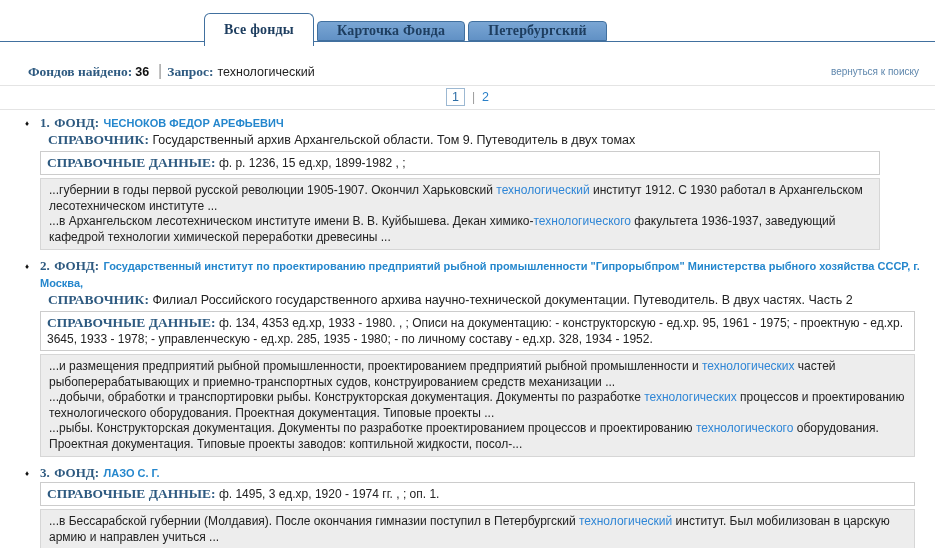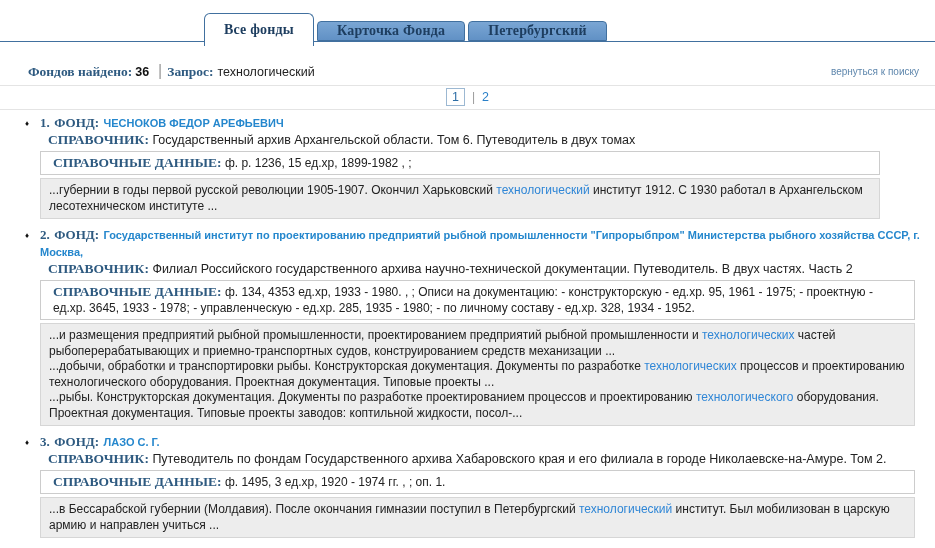--- a/index.html
+++ b/index.html
@@ -50,21 +50,21 @@
   
   .results{padding-top:4px;}
   .result{margin-bottom:7px;}
   .rhead{position:relative;padding-left:40px;line-height:16px;margin-bottom:1px;}
   .bullet{position:absolute;left:25px;top:2px;font-size:8px;color:#111;}
   .rnum,.rlabel{font-family:"Liberation Serif",serif;font-weight:bold;font-size:13px;color:#2e5a80;}
   .fund-link{font-weight:bold;font-size:11px;color:#2587cd;cursor:pointer;text-decoration:none;}
   .guide-line{padding-left:48px;font-size:12.5px;color:#222;line-height:16px;margin-bottom:3px;}
   .box{
     box-sizing:border-box;margin:0 20px 3px 40px;border:1px solid #cccccc;
-    padding:3px 12px;font-size:12px;color:#222;line-height:16px;background:#fff;
+    padding:3px 6px;font-size:12px;color:#222;line-height:16px;background:#fff;
   }
   .box.snippet{background:#ededed;border-color:#d6d6d6;padding:4px 8px 4px 8px;margin-bottom:0;}
   .results .result:first-child .box{margin-right:55px;}
   .snippet-para{line-height:15.5px;}
   .hl{color:#2f86d6;}
 </style>
 </head>
 <body>
 
 <div class="tabstrip">
@@ -90,28 +90,29 @@
 
   <div class="result">
     <div class="rhead">
       <span class="bullet">♦</span>
       <span class="rnum">1.</span>
       <span class="rlabel">ФОНД:</span>
       <a class="fund-link">ЧЕСНОКОВ ФЕДОР АРЕФЬЕВИЧ</a>
     </div>
     <div class="guide-line">
       <span class="lbl-serif">СПРАВОЧНИК:</span>
-      <span>Государственный архив Архангельской области. Том 6. Путеводитель в двух томах</span>
+      <span>Государственный архив Архангельской области. Том 9. Путеводитель в двух томах</span>
     </div>
     <div class="box">
       <span class="lbl-serif">СПРАВОЧНЫЕ ДАННЫЕ:</span>
       <span>ф. р. 1236, 15 ед.хр, 1899-1982 , ;</span>
     </div>
     <div class="box snippet">
         <div class="snippet-para"><span>...губернии в годы первой русской революции 1905-1907. Окончил Харьковский </span><span class="hl">технологический</span><span> институт 1912. С 1930 работал в Архангельском лесотехническом институте ...</span></div>
+        <div class="snippet-para"><span>...в Архангельском лесотехническом институте имени В. В. Куйбышева. Декан химико-</span><span class="hl">технологического</span><span> факультета 1936-1937, заведующий кафедрой технологии химической переработки древесины ...</span></div>
       </div>
   </div>
 
   <div class="result">
     <div class="rhead">
       <span class="bullet">♦</span>
       <span class="rnum">2.</span>
       <span class="rlabel">ФОНД:</span>
       <a class="fund-link">Государственный институт по проектированию предприятий рыбной промышленности "Гипрорыбпром" Министерства рыбного хозяйства СССР, г. Москва,</a>
     </div>
@@ -130,24 +131,20 @@
       </div>
   </div>
 
   <div class="result">
     <div class="rhead">
       <span class="bullet">♦</span>
       <span class="rnum">3.</span>
       <span class="rlabel">ФОНД:</span>
       <a class="fund-link">ЛАЗО С. Г.</a>
     </div>
-    <div class="guide-line">
-      <span class="lbl-serif">СПРАВОЧНИК:</span>
-      <span>Путеводитель по фондам Государственного архива Хабаровского края и его филиала в городе Николаевске-на-Амуре. Том 2.</span>
-    </div>
     <div class="box">
       <span class="lbl-serif">СПРАВОЧНЫЕ ДАННЫЕ:</span>
       <span>ф. 1495, 3 ед.хр, 1920 - 1974 гг. , ; оп. 1.</span>
     </div>
     <div class="box snippet">
         <div class="snippet-para"><span>...в Бессарабской губернии (Молдавия). После окончания гимназии поступил в Петербургский </span><span class="hl">технологический</span><span> институт. Был мобилизован в царскую армию и направлен учиться ...</span></div>
       </div>
   </div>
 
 </div>

